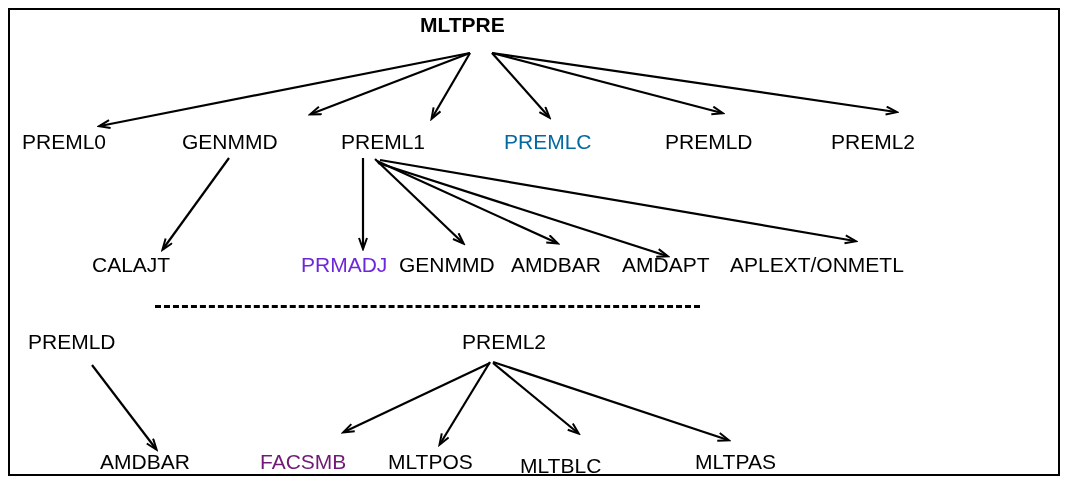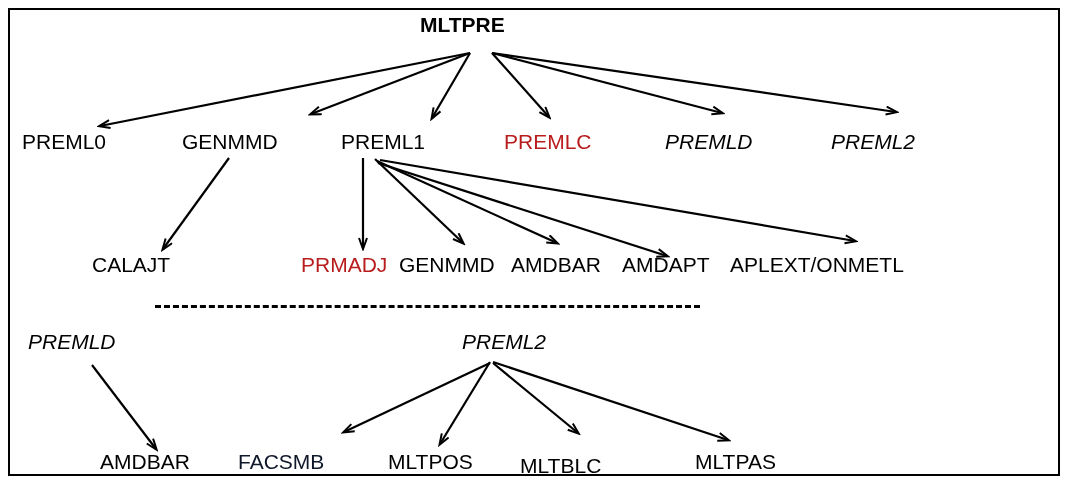--- a/index.html
+++ b/index.html
@@ -38,21 +38,20 @@
     color: #000000;
     font-family: "Liberation Sans", sans-serif;
     font-size: 21px;
     line-height: 21px;
   }
   .node.root {
     font-weight: bold;
     font-size: 21px;
   }
   .node.ital {
-    font-style: italic;
   }
   .divider {
     position: absolute;
     height: 0;
     border-top: 3px dashed #000000;
   }
 </style>
 </head>
 <body>
 
@@ -87,31 +86,31 @@
       </g>
   </svg>
 
   <div id="divider-line" class="divider" style="left: 155px; top: 305px; width: 545px; border-top-style: dashed; border-top-color: rgb(0, 0, 0);"></div>
 
   <div id="node-layer">
       <div class="node root" style="left: 420px; top: 14px; color: rgb(0, 0, 0);">MLTPRE</div>
       <div class="node" style="left: 22px; top: 131px; color: rgb(0, 0, 0);">PREML0</div>
       <div class="node" style="left: 182px; top: 131px; color: rgb(0, 0, 0);">GENMMD</div>
       <div class="node" style="left: 341px; top: 131px; color: rgb(0, 0, 0);">PREML1</div>
-      <div class="node" style="left: 504px; top: 131px; color: #b91c1c;">PREMLC</div>
+      <div class="node" style="left: 504px; top: 131px; color: #0369a1;">PREMLC</div>
       <div class="node ital" style="left: 665px; top: 131px; color: rgb(0, 0, 0);">PREMLD</div>
       <div class="node ital" style="left: 831px; top: 131px; color: rgb(0, 0, 0);">PREML2</div>
       <div class="node" style="left: 92px; top: 254px; color: rgb(0, 0, 0);">CALAJT</div>
-      <div class="node" style="left: 301px; top: 254px; color: #b91c1c;">PRMADJ</div>
+      <div class="node" style="left: 301px; top: 254px; color: #6d28d9;">PRMADJ</div>
       <div class="node" style="left: 399px; top: 254px; color: rgb(0, 0, 0);">GENMMD</div>
       <div class="node" style="left: 511px; top: 254px; color: rgb(0, 0, 0);">AMDBAR</div>
       <div class="node" style="left: 622px; top: 254px; color: rgb(0, 0, 0);">AMDAPT</div>
       <div class="node" style="left: 730px; top: 254px; color: rgb(0, 0, 0); text-align: right;">APLEXT/ONMETL</div>
       <div class="node ital" style="left: 28px; top: 331px; color: rgb(0, 0, 0);">PREMLD</div>
       <div class="node ital" style="left: 462px; top: 331px; color: rgb(0, 0, 0);">PREML2</div>
       <div class="node" style="left: 100px; top: 451px; color: rgb(0, 0, 0);">AMDBAR</div>
-      <div class="node" style="left: 238px; top: 451px; color: #0f172a;">FACSMB</div>
+      <div class="node" style="left: 260px; top: 451px; color: #701a75;">FACSMB</div>
       <div class="node" style="left: 388px; top: 451px; color: rgb(0, 0, 0);">MLTPOS</div>
       <div class="node" style="left: 520px; top: 439px; color: rgb(0, 0, 0); margin-top: 16px;">MLTBLC</div>
       <div class="node" style="left: 695px; top: 451px; color: rgb(0, 0, 0);">MLTPAS</div>
     </div>
 
 </div>
 
 </body></html>

